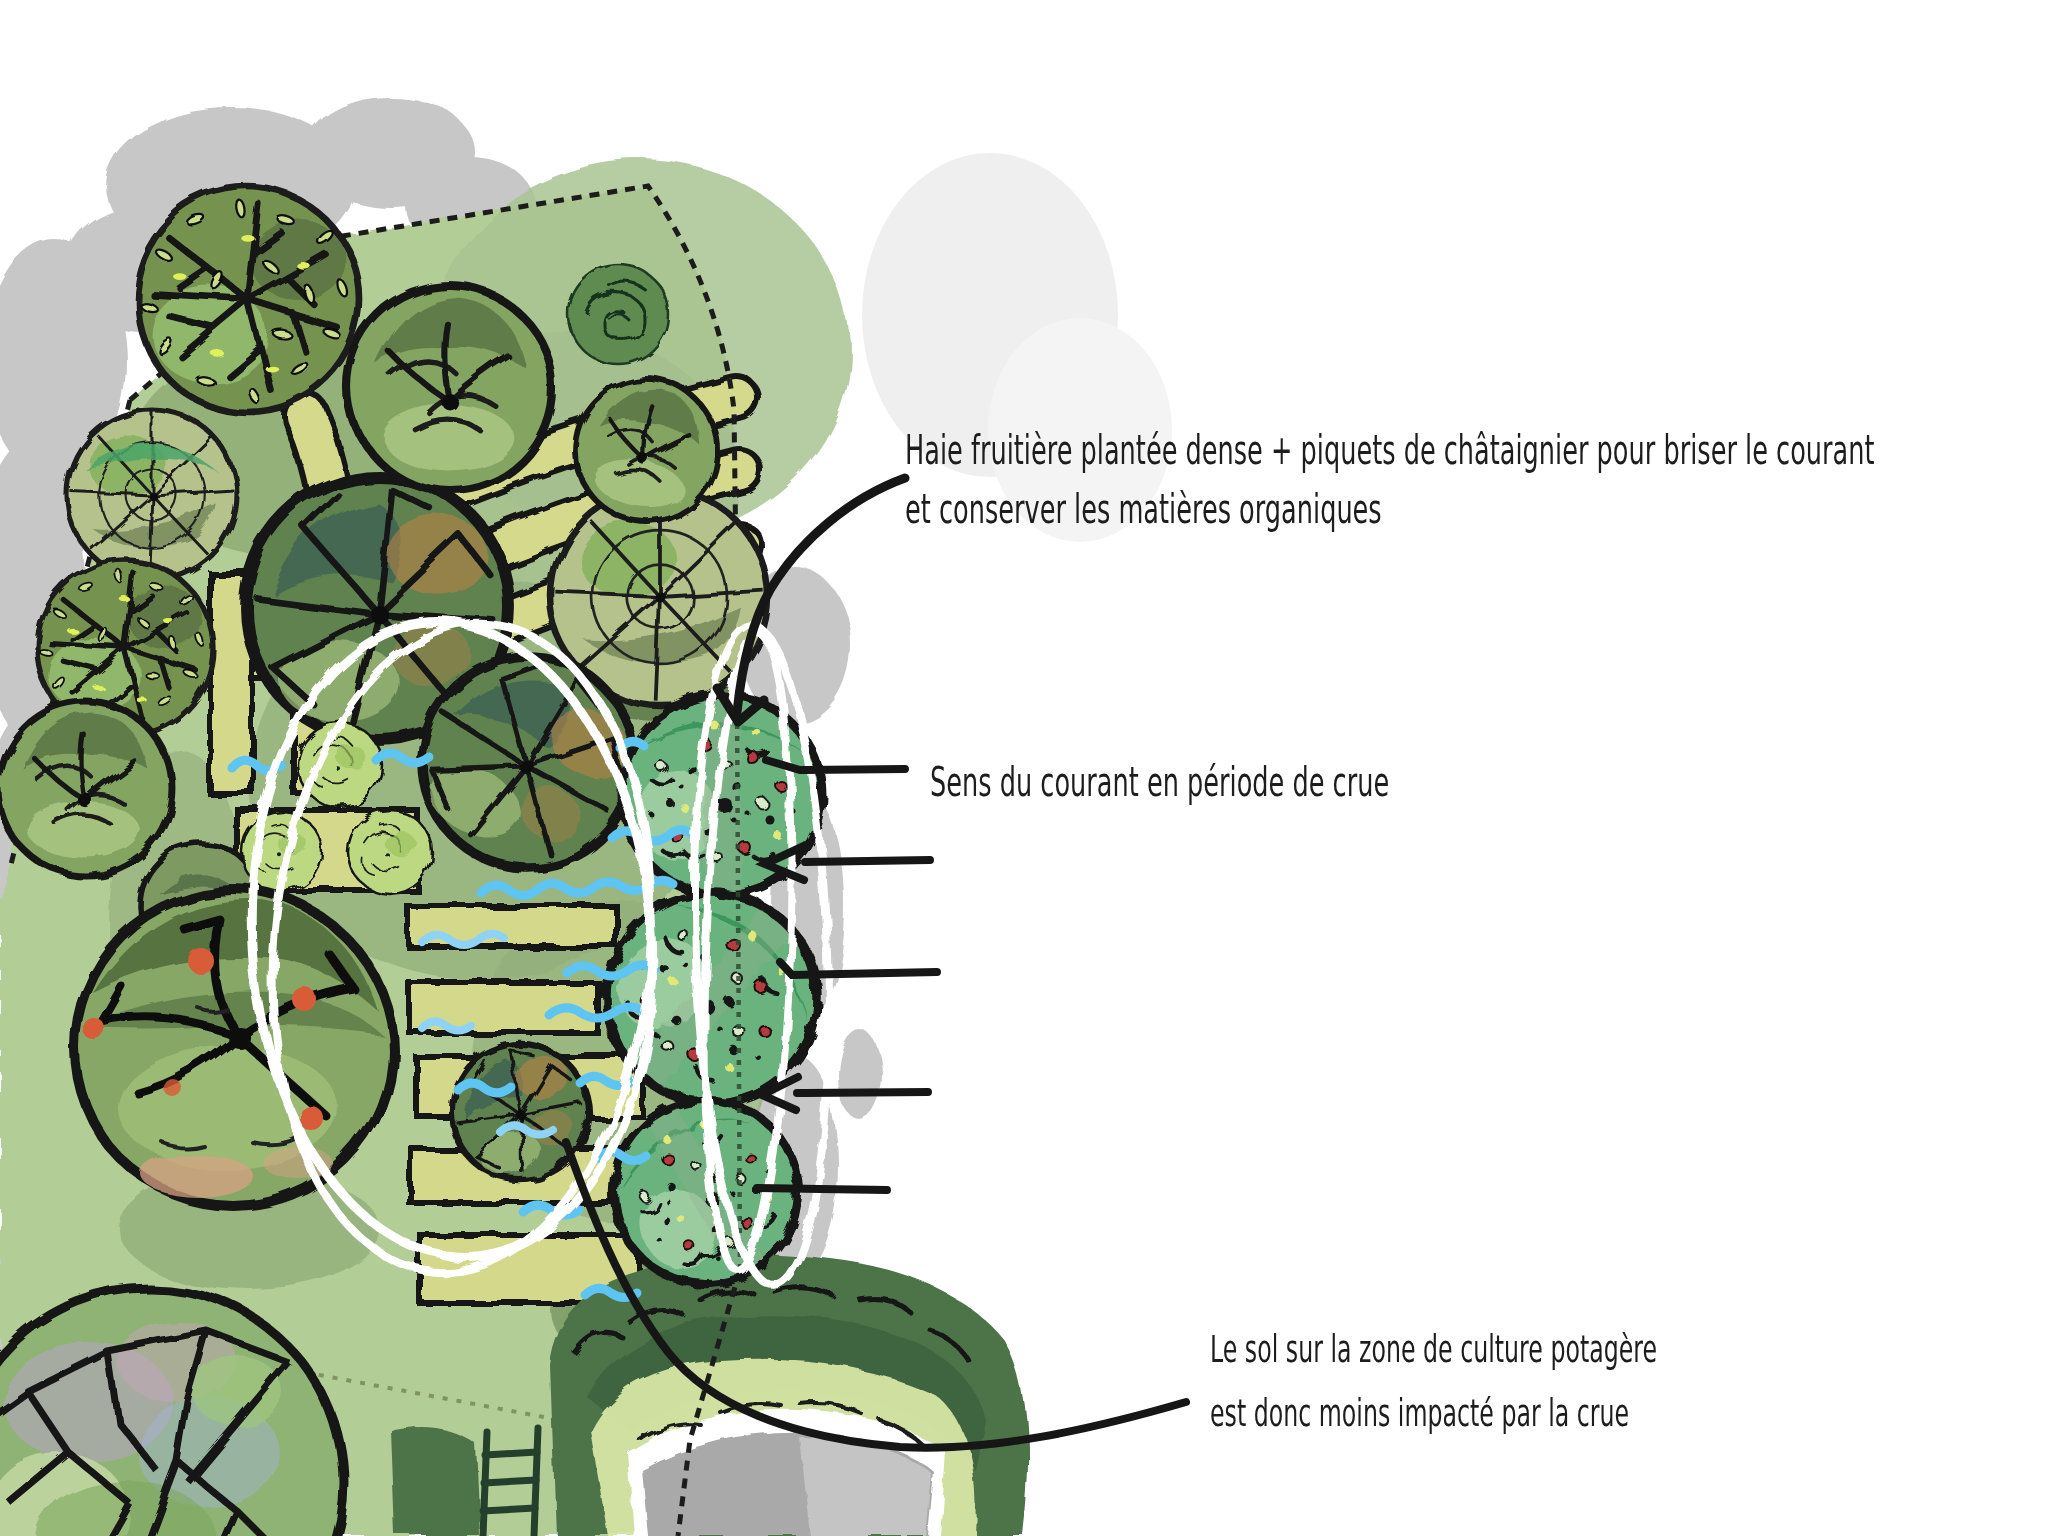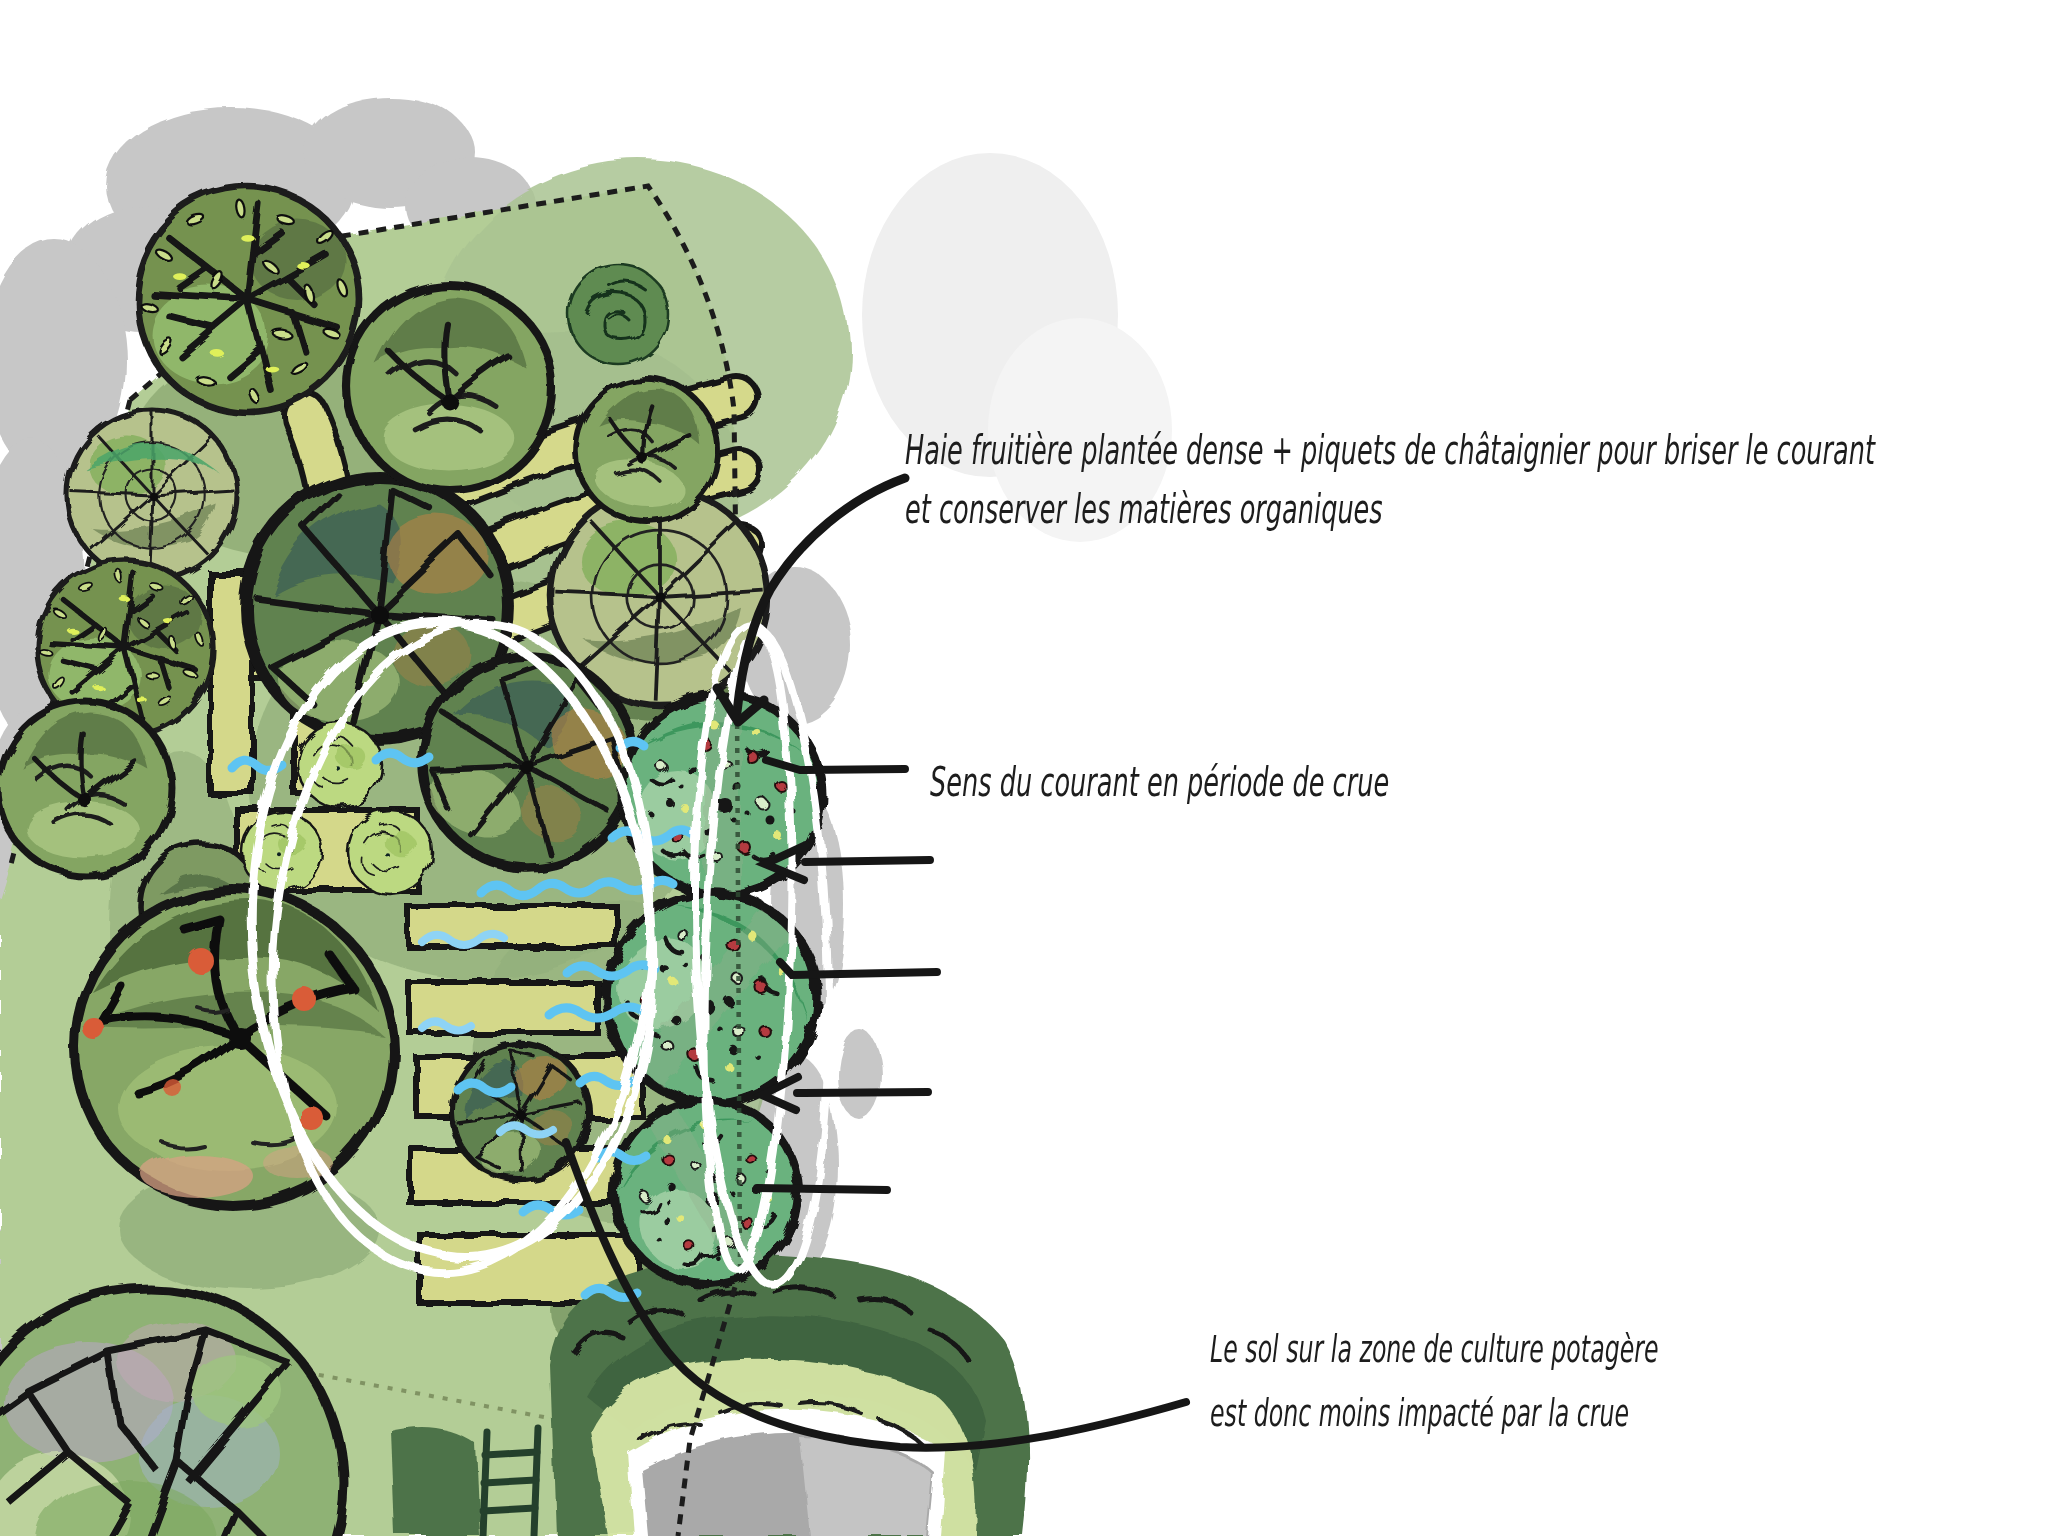--- a/index.html
+++ b/index.html
@@ -1,17 +1,17 @@
 <!DOCTYPE html>
 <html><head>
 <meta charset="utf-8">
 <style>
   html,body{margin:0;padding:0;background:#ffffff;}
   .canvas{position:relative;width:1920px;height:1536px;background:#ffffff;overflow:hidden;
-          font-family:"DejaVu Sans",sans-serif;font-style:italic;}
+          font-family:"DejaVu Sans",sans-serif;}
   .plan-svg{position:absolute;left:0;top:0;}
   .note{position:absolute;color:#1d1d1d;white-space:nowrap;
         transform:scaleX(.64);transform-origin:0 0;letter-spacing:0px;}
   .note .ln{display:block;}
   #note-hedge{left:905px;top:421px;font-size:40px;line-height:59px;}
   #note-flow{left:930px;top:758px;font-size:40px;line-height:48px;}
   #note-soil{left:1210px;top:1318px;font-size:37px;line-height:64px;}
 </style>
 </head>
 <body>

